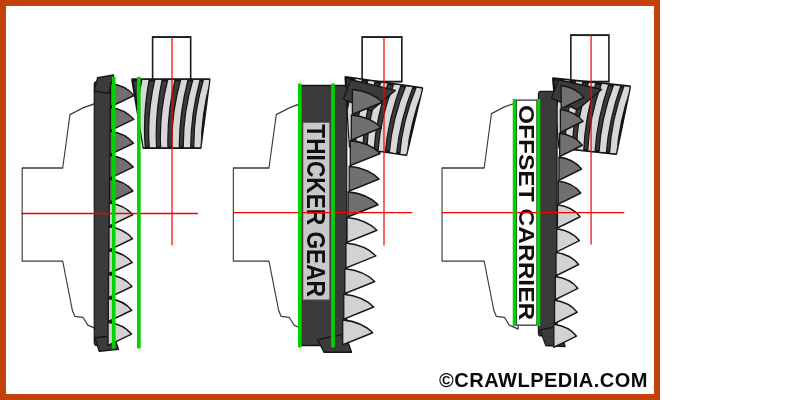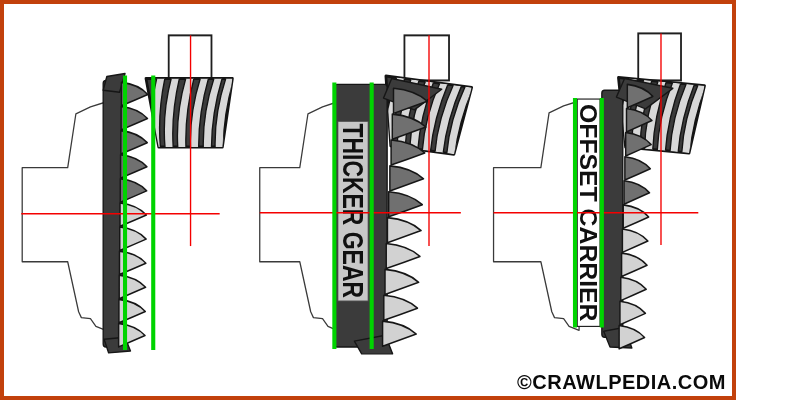--- a/index.html
+++ b/index.html
@@ -1,18 +1,18 @@
 <!DOCTYPE html>
 <html><head>
 <meta charset="utf-8">
 <style>
   html,body{margin:0;padding:0;background:#ffffff;}
   .frame{
-    position:relative;width:736px;height:400px;box-sizing:border-box;
-    background:#ffffff;border:4px solid #c2410c;display:flex;overflow:hidden;
+    position:relative;width:660px;height:400px;box-sizing:border-box;
+    background:#ffffff;border:6px solid #c2410c;display:flex;overflow:hidden;
     font-family:"Liberation Sans", sans-serif;
   }
   svg.panel{flex:1 1 0;height:100%;display:block;}
   .carrier{fill:#ffffff;stroke:#3a3a3a;stroke-width:1.4;stroke-linejoin:round;}
   .shaft{fill:#ffffff;stroke:#1f1f1f;stroke-width:2;}
   .pbody{fill:#3b3b3b;stroke:#141414;stroke-width:3;stroke-linejoin:round;}
   .pband{fill:#d8d8d8;stroke:#141414;stroke-width:1.5;}
   .plate{stroke:#161616;stroke-width:1.5;}
   .gdark{fill:#3b3b3b;stroke:#161616;stroke-width:1.5;stroke-linejoin:round;}
   .toothA{fill:#707070;stroke:#161616;stroke-width:1.6;stroke-linejoin:round;}

